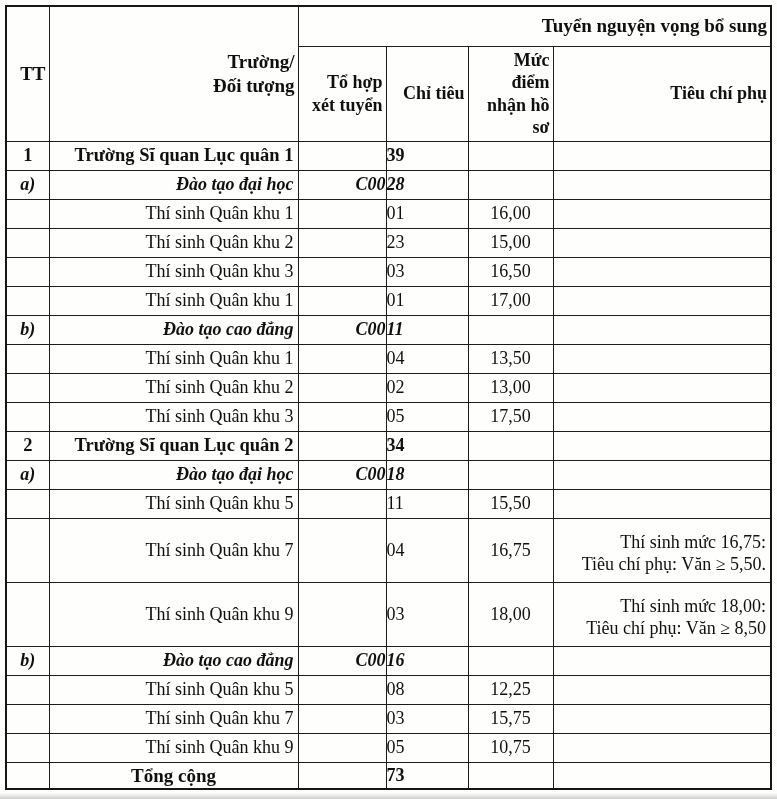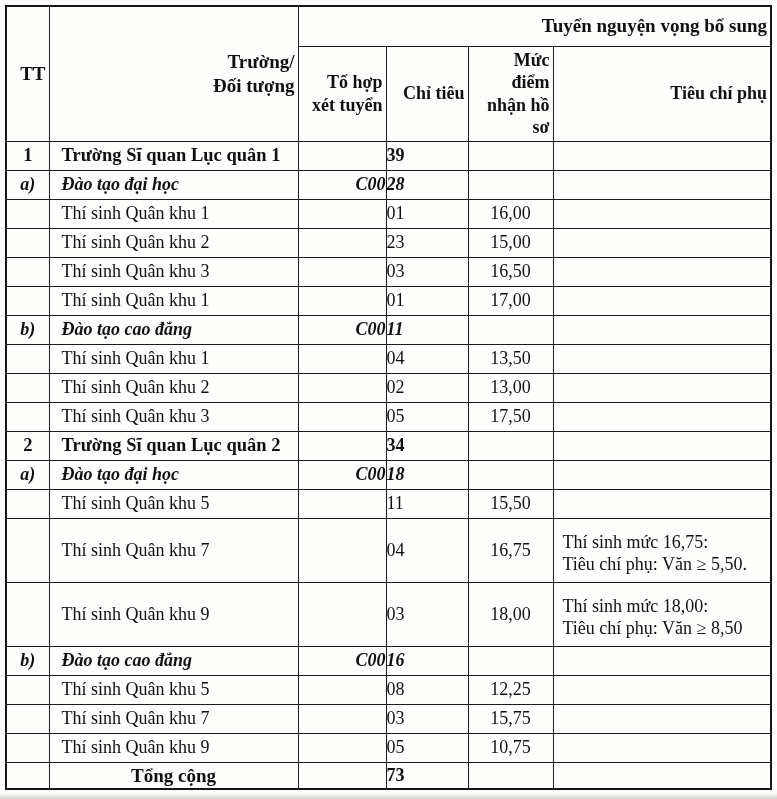--- a/index.html
+++ b/index.html
@@ -39,26 +39,26 @@
   table.quota { border: 2px solid #161616; }
 
   
   thead th { font-weight: bold; text-align: right; padding: 2px 3px; }
   tr.h-span th { height: 40px; font-size: 19px; }
   tr.h-sub  th { height: 90px; padding-left: 9px; }
   th.h-multiline { white-space: pre-line; }
 
   
   td.c-tt       { text-align: center; height: 29px; padding: 1px 2px; }
-  td.c-name     { text-align: left; padding: 1px 4px 1px 12px; }
+  td.c-name     { text-align: right; padding: 1px 4px 1px 12px; }
   td.c-to_hop   { text-align: right; }
   td.c-chi_tieu { text-align: left; }
   td.c-muc_diem { text-align: center; }
   td.c-tieu_chi {
-    text-align: left;
+    text-align: right;
     padding: 9px 4px 3px 9px;
     white-space: pre-line;
     font-size: 17.5px;
     line-height: 1.85;
   }
 
   
   tr.r-school td { font-weight: bold; }
   tr.r-school td.c-tt, tr.r-school td.c-name { font-size: 18.5px; }
   tr.r-level td  { font-weight: bold; font-style: italic; }

